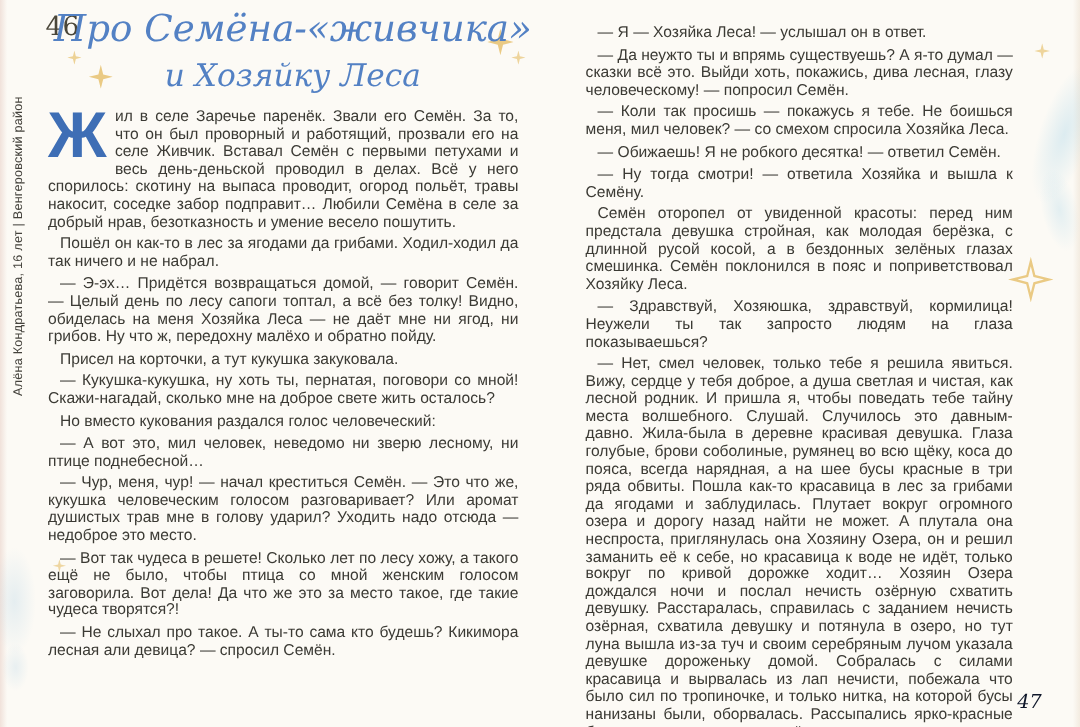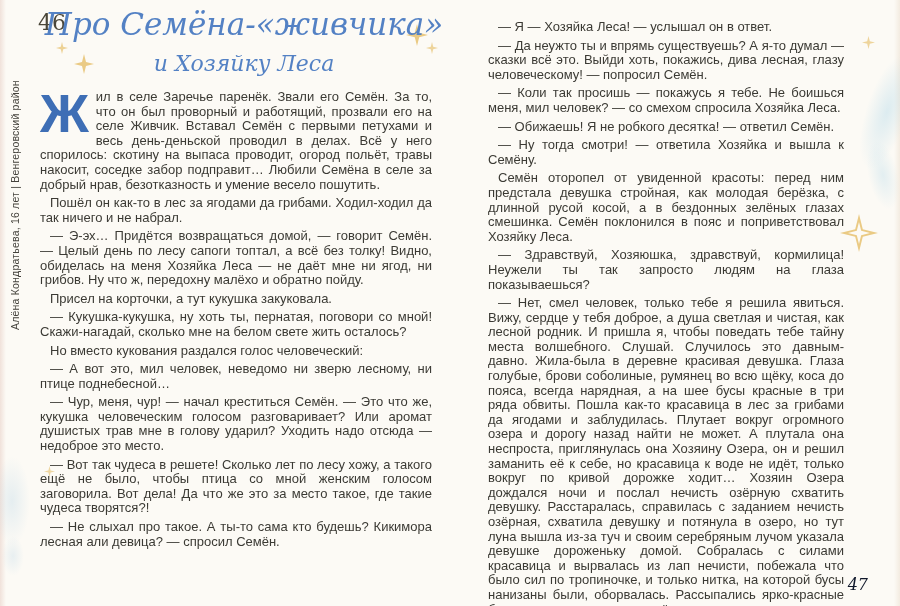--- a/index.html
+++ b/index.html
@@ -16,21 +16,21 @@
   .edge-right{position:absolute;right:0;top:0;width:6px;height:606px;
     background:linear-gradient(270deg,rgba(226,208,186,.35),rgba(226,208,186,0));}
 
   
   .page-left{position:absolute;left:40px;top:0;width:408px;height:606px;}
   .page-num-left{position:absolute;left:-2px;top:10px;
     font-family:"DejaVu Serif",serif;font-size:22px;color:#4a4639;}
   .title{position:absolute;left:0;top:4px;width:408px;text-align:center;
     font-family:"DejaVu Serif",serif;font-style:italic;color:#5381c4;line-height:40px;}
   .title .t1{font-size:31px;}
-  .title .t2{font-size:22px;}
+  .title .t2{font-size:26px;}
   .body-left{position:absolute;left:0;top:90px;width:408px;}
 
   
   .page-right{position:absolute;left:488px;top:0;width:372px;height:606px;}
   .body-right{position:absolute;left:0;top:20px;width:372px;}
   .page-num-right{position:absolute;right:-8px;bottom:12px;
     font-family:"DejaVu Serif",serif;font-style:italic;font-size:16px;color:#0f172a;}
 
   
   .para{margin:0 16px 4px 0;font-size:13px;line-height:14.6px;
@@ -98,21 +98,21 @@
     <div class="page-num-left">46</div>
     <div class="title">
       <div class="t1">Про Семёна-«живчика»</div>
       <div class="t2">и Хозяйку Леса</div>
     </div>
     <div class="body-left">
       <p class="para lead"><span class="dropcap">Ж</span><span>ил в селе Заречье паренёк. Звали его Семён. За то, что он был проворный и работящий, прозвали его на селе Живчик. Вставал Семён с первыми петухами и весь день-деньской проводил в делах. Всё у него спорилось: скотину на выпаса проводит, огород польёт, травы накосит, соседке забор подправит… Любили Семёна в селе за добрый нрав, безотказность и умение весело пошутить.</span></p>
       <p class="para">Пошёл он как-то в лес за ягодами да грибами. Ходил-ходил да так ничего и не набрал.</p>
       <p class="para">— Э-эх… Придётся возвращаться домой, — говорит Семён. — Целый день по лесу сапоги топтал, а всё без толку! Видно, обиделась на меня Хозяйка Леса — не даёт мне ни ягод, ни грибов. Ну что ж, передохну малёхо и обратно пойду.</p>
       <p class="para">Присел на корточки, а тут кукушка закуковала.</p>
-      <p class="para">— Кукушка-кукушка, ну хоть ты, пернатая, поговори со мной! Скажи-нагадай, сколько мне на белом свете жить осталось?</p>
+      <p class="para">— Кукушка-кукушка, ну хоть ты, пернатая, поговори со мной! Скажи-нагадай, сколько мне на доброе свете жить осталось?</p>
       <p class="para">Но вместо кукования раздался голос человеческий:</p>
       <p class="para">— А вот это, мил человек, неведомо ни зверю лесному, ни птице поднебесной…</p>
       <p class="para">— Чур, меня, чур! — начал креститься Семён. — Это что же, кукушка человеческим голосом разговаривает? Или аромат душистых трав мне в голову ударил? Уходить надо отсюда — недоброе это место.</p>
       <p class="para">— Вот так чудеса в решете! Сколько лет по лесу хожу, а такого ещё не было, чтобы птица со мной женским голосом заговорила. Вот дела! Да что же это за место такое, где такие чудеса творятся?!</p>
       <p class="para">— Не слыхал про такое. А ты-то сама кто будешь? Кикимора лесная али девица? — спросил Семён.</p>
     </div>
   </div>
 
   <div class="page-right">
     <div class="body-right">

